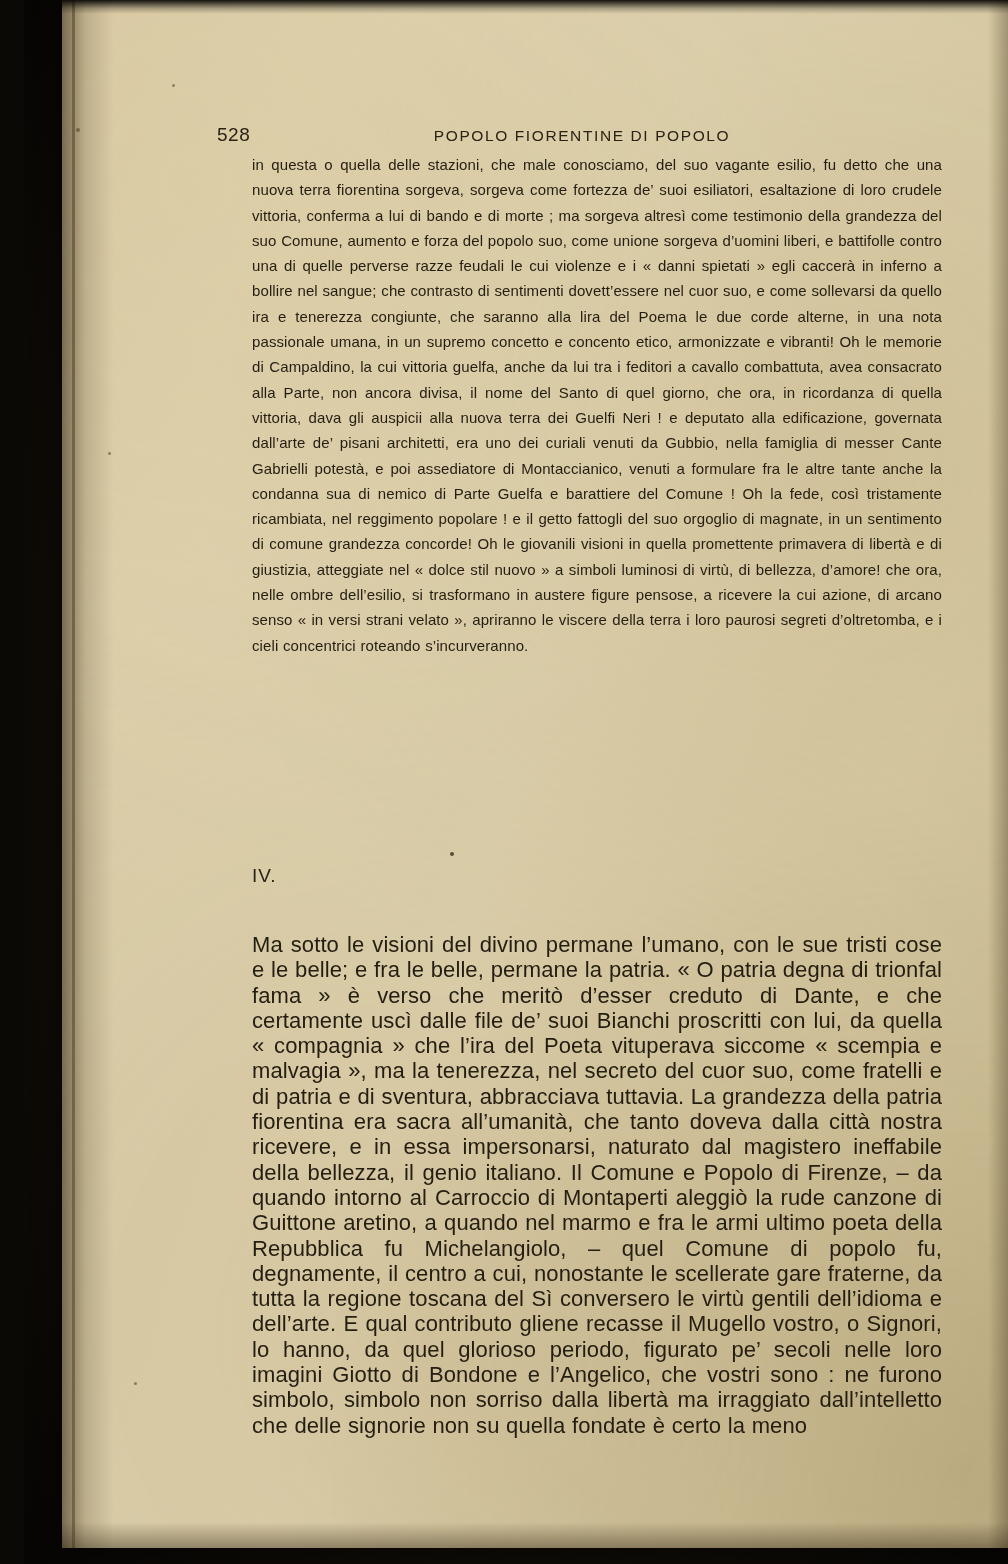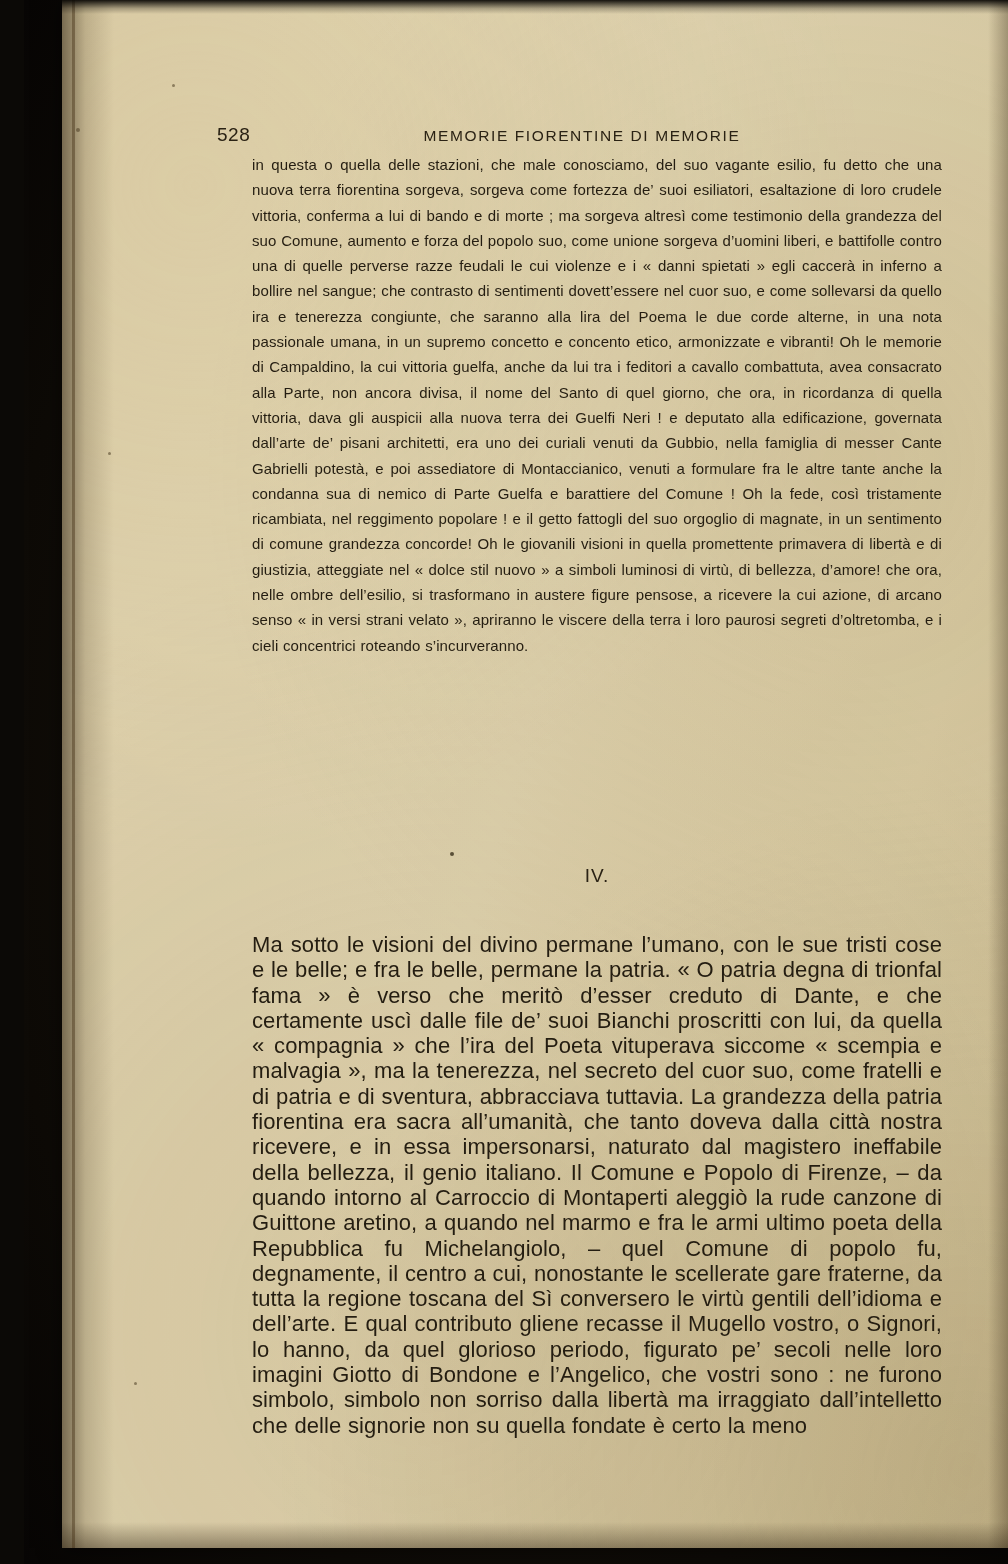--- a/index.html
+++ b/index.html
@@ -133,21 +133,20 @@
     word-spacing: 0.4px;
   }
   .body-block p {
     margin: 0;
   }
   .section-mark {
     position: absolute;
     left: 190px;
     top: 865px;
     width: 690px;
-    text-align: center;
     font-size: 19px;
     letter-spacing: 1px;
     color: #2a2214;
   }
   .tiny-dot {
     position: absolute;
     left: 388px;
     top: 852px;
     width: 4px;
     height: 4px;
@@ -198,21 +197,21 @@
 
     <div class="speck" style="left:110px;top:84px;width:3px;height:3px;"></div>
     <div class="speck" style="left:14px;top:128px;width:4px;height:4px;"></div>
     <div class="speck" style="left:46px;top:452px;width:3px;height:3px;"></div>
     <div class="speck" style="left:72px;top:1382px;width:3px;height:3px;"></div>
 
     <div class="content">
 
       <div class="header-row">
         <div class="folio">528</div>
-        <div class="running-head">MEMORIE FIORENTINE DI MEMORIE</div>
+        <div class="running-head">POPOLO FIORENTINE DI POPOLO</div>
       </div>
 
       <div class="body-block">
         <p>in questa o quella delle stazioni, che male conosciamo, del suo vagante esilio, fu detto che una nuova terra fiorentina sorgeva, sorgeva come fortezza de’ suoi esiliatori, esaltazione di loro crudele vittoria, conferma a lui di bando e di morte ; ma sorgeva altresì come testimonio della grandezza del suo Comune, aumento e forza del popolo suo, come unione sorgeva d’uomini liberi, e battifolle contro una di quelle perverse razze feudali le cui violenze e i « danni spietati » egli caccerà in inferno a bollire nel sangue; che contrasto di sentimenti dovett’essere nel cuor suo, e come sollevarsi da quello ira e tenerezza congiunte, che saranno alla lira del Poema le due corde alterne, in una nota passionale umana, in un supremo concetto e concento etico, armonizzate e vibranti! Oh le memorie di Campaldino, la cui vittoria guelfa, anche da lui tra i feditori a cavallo combattuta, avea consacrato alla Parte, non ancora divisa, il nome del Santo di quel giorno, che ora, in ricordanza di quella vittoria, dava gli auspicii alla nuova terra dei Guelfi Neri ! e deputato alla edificazione, governata dall’arte de’ pisani architetti, era uno dei curiali venuti da Gubbio, nella famiglia di messer Cante Gabrielli potestà, e poi assediatore di Montaccianico, venuti a formulare fra le altre tante anche la condanna sua di nemico di Parte Guelfa e barattiere del Comune ! Oh la fede, così tristamente ricambiata, nel reggimento popolare ! e il getto fattogli del suo orgoglio di magnate, in un sentimento di comune grandezza concorde! Oh le giovanili visioni in quella promettente primavera di libertà e di giustizia, atteggiate nel « dolce stil nuovo » a simboli luminosi di virtù, di bellezza, d’amore! che ora, nelle ombre dell’esilio, si trasformano in austere figure pensose, a ricevere la cui azione, di arcano senso « in versi strani velato », apriranno le viscere della terra i loro paurosi segreti d’oltretomba, e i cieli concentrici roteando s’incurveranno.</p>
       </div>
 
       <div class="tiny-dot"></div>
 
       <div class="section-mark">IV.</div>
 

